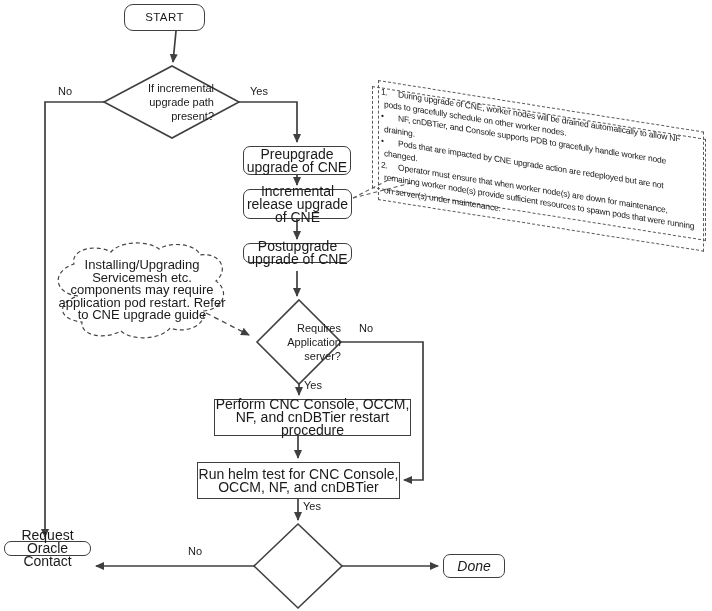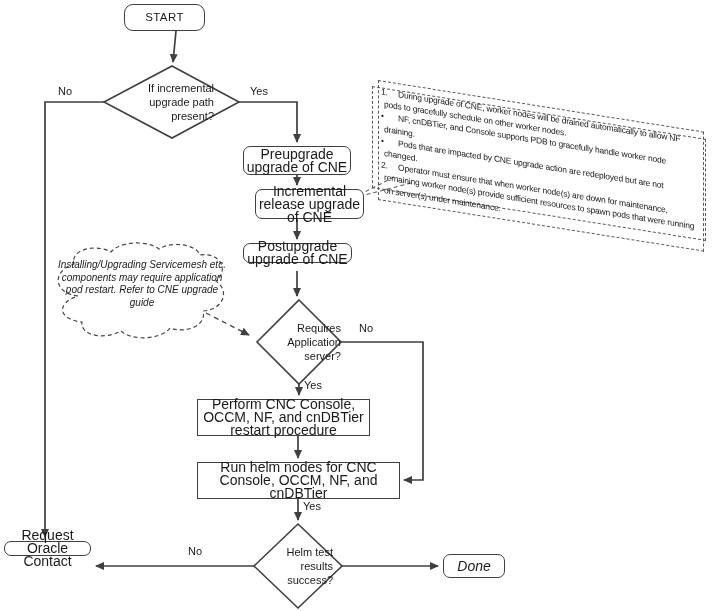--- a/index.html
+++ b/index.html
@@ -17,21 +17,21 @@
   .rounded { border-radius:7px; }
   .start { border-radius:9px; font-size:11.5px; letter-spacing:.4px; }
   .square { border-radius:0; }
   .dtext {
     position:absolute; text-align:right; font-size:11px; line-height:14px;
     display:flex; align-items:center; justify-content:center;
   }
   .elabel { position:absolute; font-size:11px; line-height:12px; }
   .cloud-text {
     position:absolute; left:56px; top:259px; width:172px;
-    font-size:10px; line-height:12.5px; text-align:center;font-style:italic;
+    font-size:13px; line-height:12.5px; text-align:center;
   }
   .note-back {
     position:absolute; left:372px; top:86px; width:332px; height:100px;
     border:1px dashed #595959; transform:skewY(9deg); transform-origin:0 0;
   }
   .note-front {
     position:absolute; left:378px; top:80px; width:326px; min-height:97px;
     box-sizing:border-box; border:1px dashed #595959;
     transform:skewY(9deg); transform-origin:0 0;
     padding:4px 6px 4px 5px; font-size:8.5px; line-height:12.2px;
@@ -71,30 +71,29 @@
 
     <path d="M 78 296 C 55 294, 50 272, 74 264 C 70 250, 95 243, 111 252 C 120 241, 147 240, 159 249 C 171 241, 196 244, 200 255 C 219 252, 230 269, 216 281 C 231 292, 222 310, 203 311 C 207 325, 187 334, 170 328 C 161 340, 131 341, 121 331 C 105 340, 80 336, 82 322 C 60 320, 54 304, 78 296 Z" fill="#ffffff" stroke="#454545" stroke-width="1.2" stroke-dasharray="4,3"></path>
 
     <polygon points="172,66 239,102 172,138 104,102" fill="#ffffff" stroke="#3f3f3f" stroke-width="1.6"></polygon>
     <polygon points="299,300 341,342 299,384 257,342" fill="#ffffff" stroke="#3f3f3f" stroke-width="1.6"></polygon>
     <polygon points="298,524 342,566 298,608 254,566" fill="#ffffff" stroke="#3f3f3f" stroke-width="1.6"></polygon>
   </svg>
 
   <div class="node start" style="left:124px; top:4px;   width:81px;  height:27px;">START</div>
   <div class="node rounded" style="left:243px; top:146px; width:108px; height:29px;">Preupgrade upgrade of CNE</div>
-  <div class="node rounded" style="left:243px; top:189px; width:109px; height:30px;margin-left:12px;">Incremental release upgrade of CNE</div>
+  <div class="node rounded" style="left:243px; top:189px; width:109px; height:30px;">Incremental release upgrade of CNE</div>
   <div class="node rounded" style="left:243px; top:243px; width:109px; height:20px;">Postupgrade upgrade of CNE</div>
-  <div class="node square" style="left:197px; top:399px; width:173px; height:37px;">Perform CNC Console, OCCM, NF, and cnDBTier restart procedure</div>
-  <div class="node square" style="left:197px; top:462px; width:203px; height:37px;">Run helm nodes for CNC Console, OCCM, NF, and cnDBTier</div>
+  <div class="node square" style="left:214px; top:399px; width:197px; height:37px;">Perform CNC Console, OCCM, NF, and cnDBTier restart procedure</div>
+  <div class="node square" style="left:197px; top:462px; width:203px; height:37px;">Run helm test for CNC Console, OCCM, NF, and cnDBTier</div>
   <div class="node rounded" style="left:4px;   top:541px; width:87px;  height:15px;">Request Oracle Contact</div>
   <div class="node rounded" style="left:443px; top:554px; width:62px;  height:24px;font-style:italic;">Done</div>
 
   <div class="dtext" style="left:130px; top:79px;  width:84px; height:46px;">If incremental upgrade path present?</div>
   <div class="dtext" style="left:257px; top:319px; width:84px; height:46px;">Requires Application server?</div>
-  <div class="dtext" style="left:263px; top:543px; width:70px; height:46px;">Helm test results success?</div>
 
   <div class="elabel" style="left:250px; top:85px;">Yes</div>
   <div class="elabel" style="left:58px;  top:85px;">No</div>
   <div class="elabel" style="left:304px; top:379px;">Yes</div>
   <div class="elabel" style="left:359px; top:322px;">No</div>
   <div class="elabel" style="left:303px; top:500px;">Yes</div>
   <div class="elabel" style="left:188px; top:545px;">No</div>
 
   <div class="cloud-text">Installing/Upgrading Servicemesh etc. components may require application pod restart. Refer to CNE upgrade guide</div>
 

